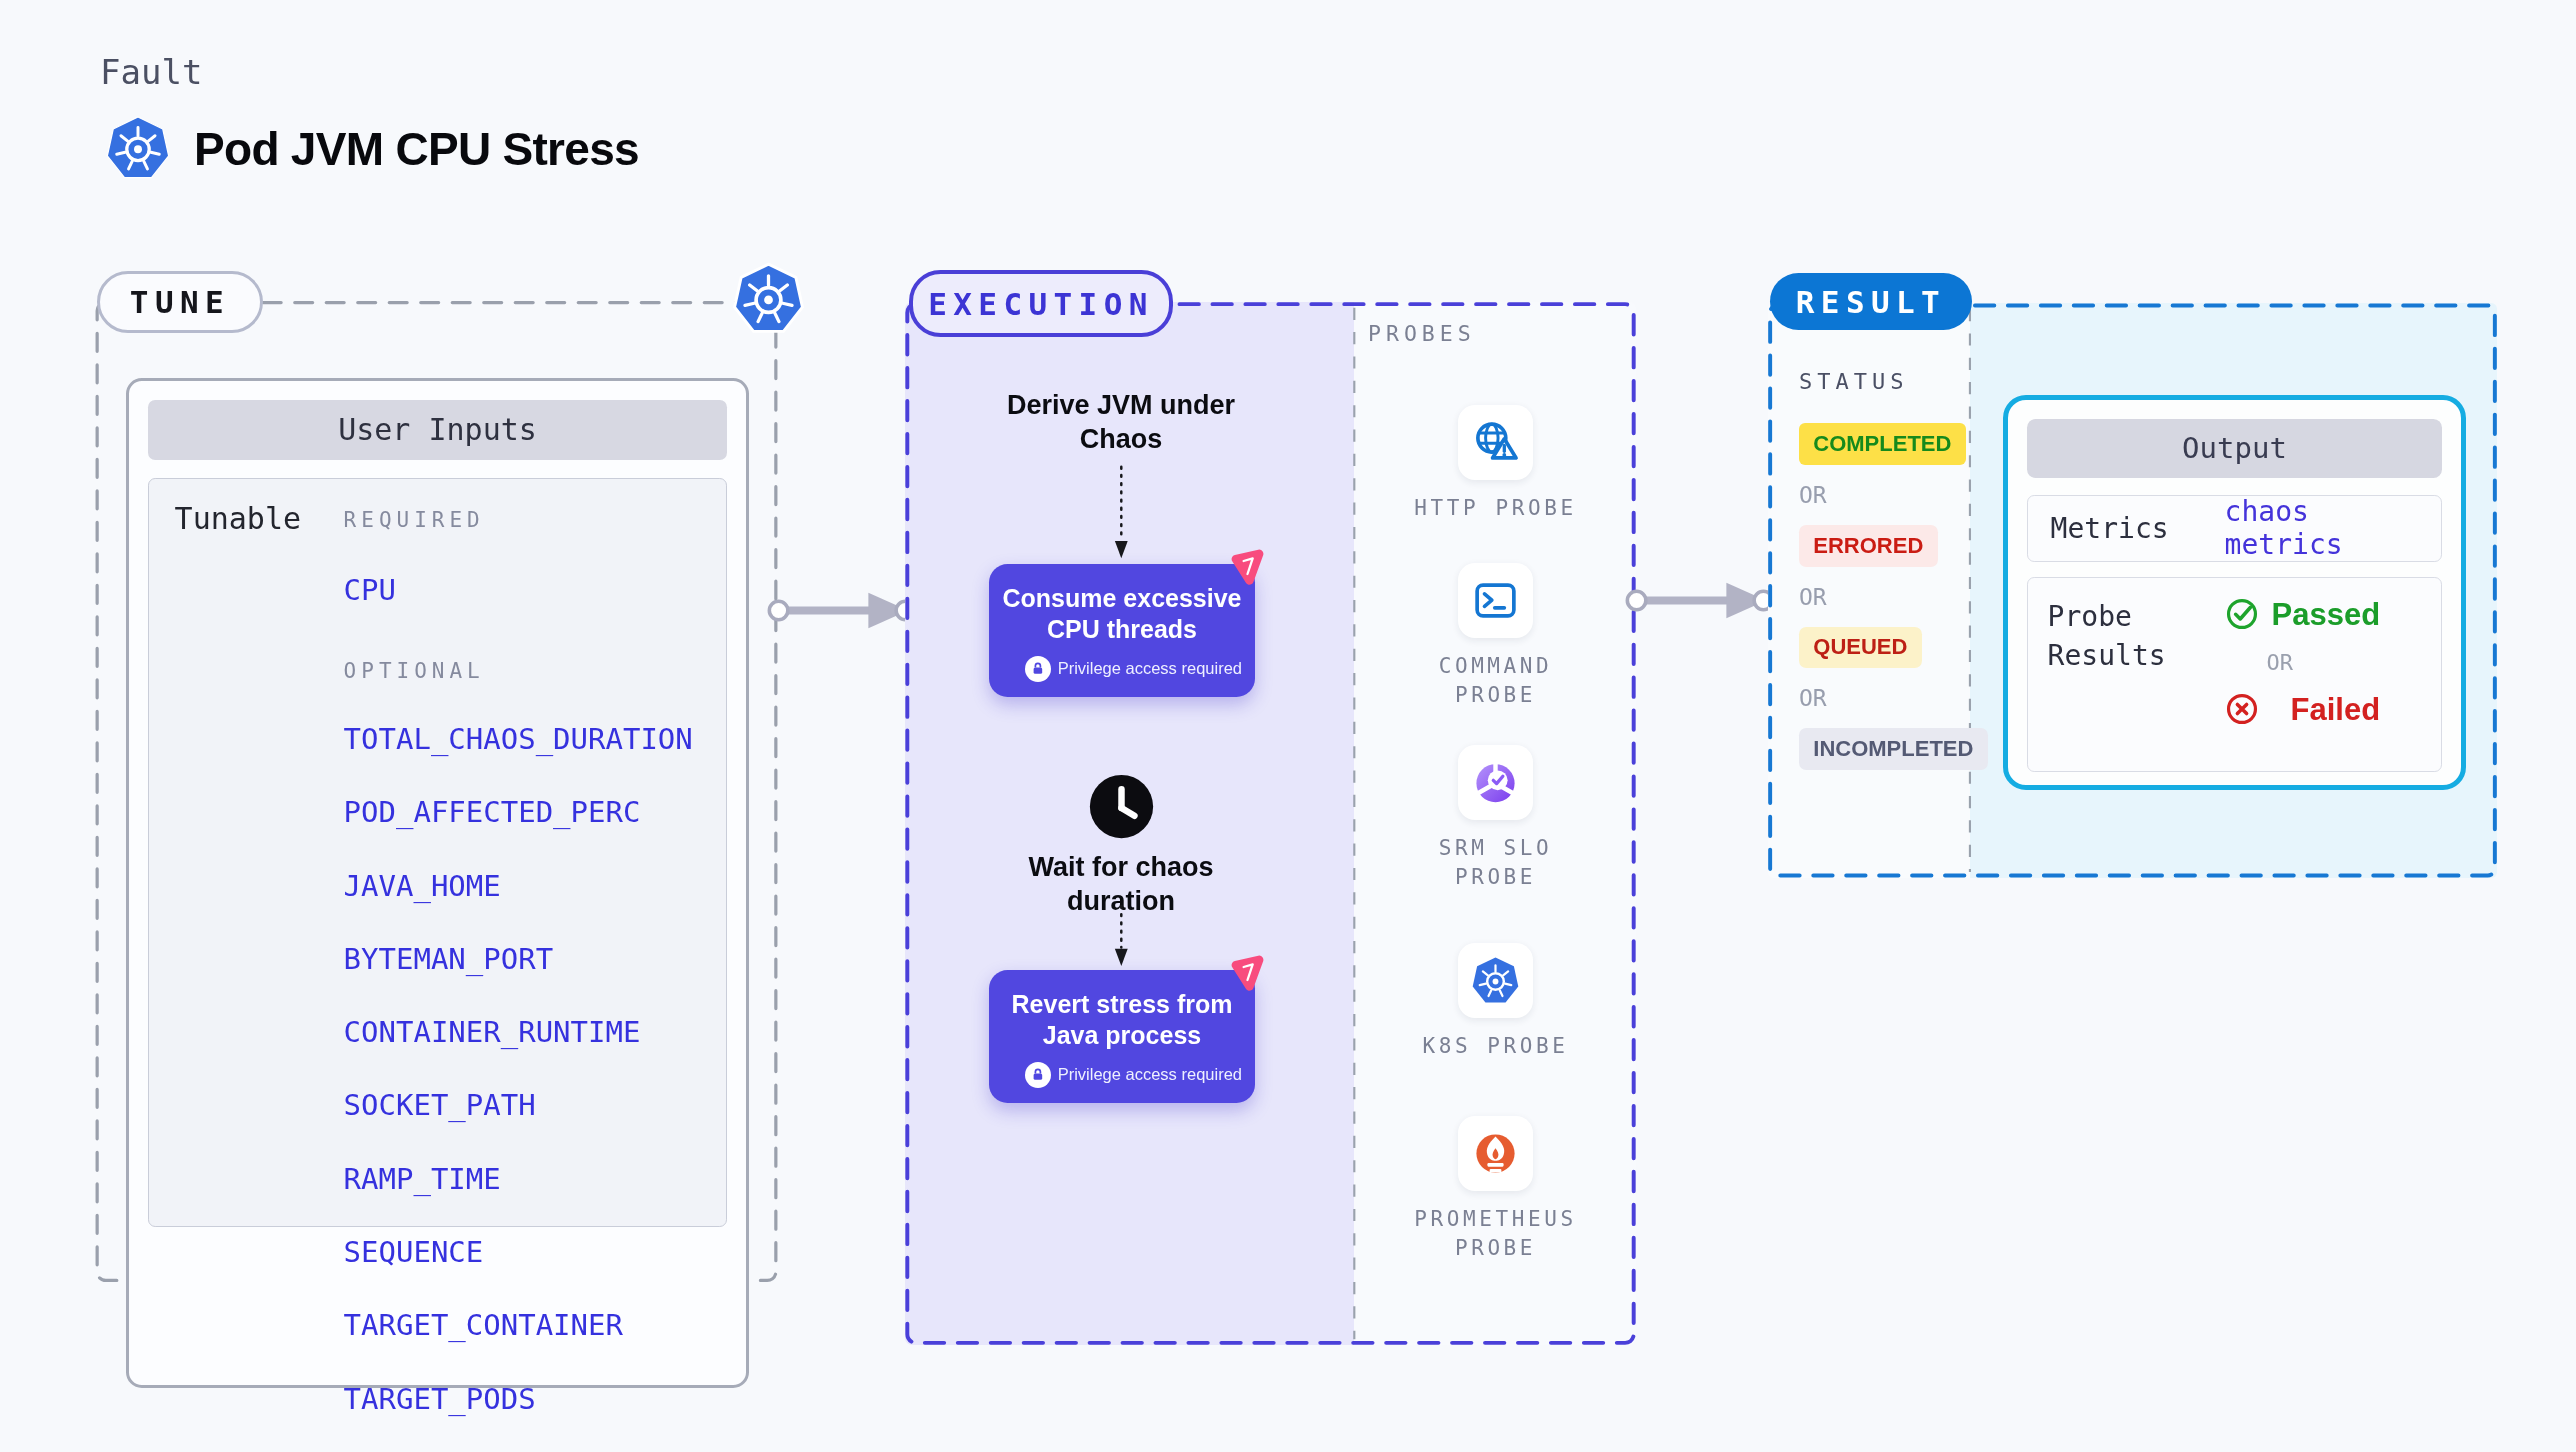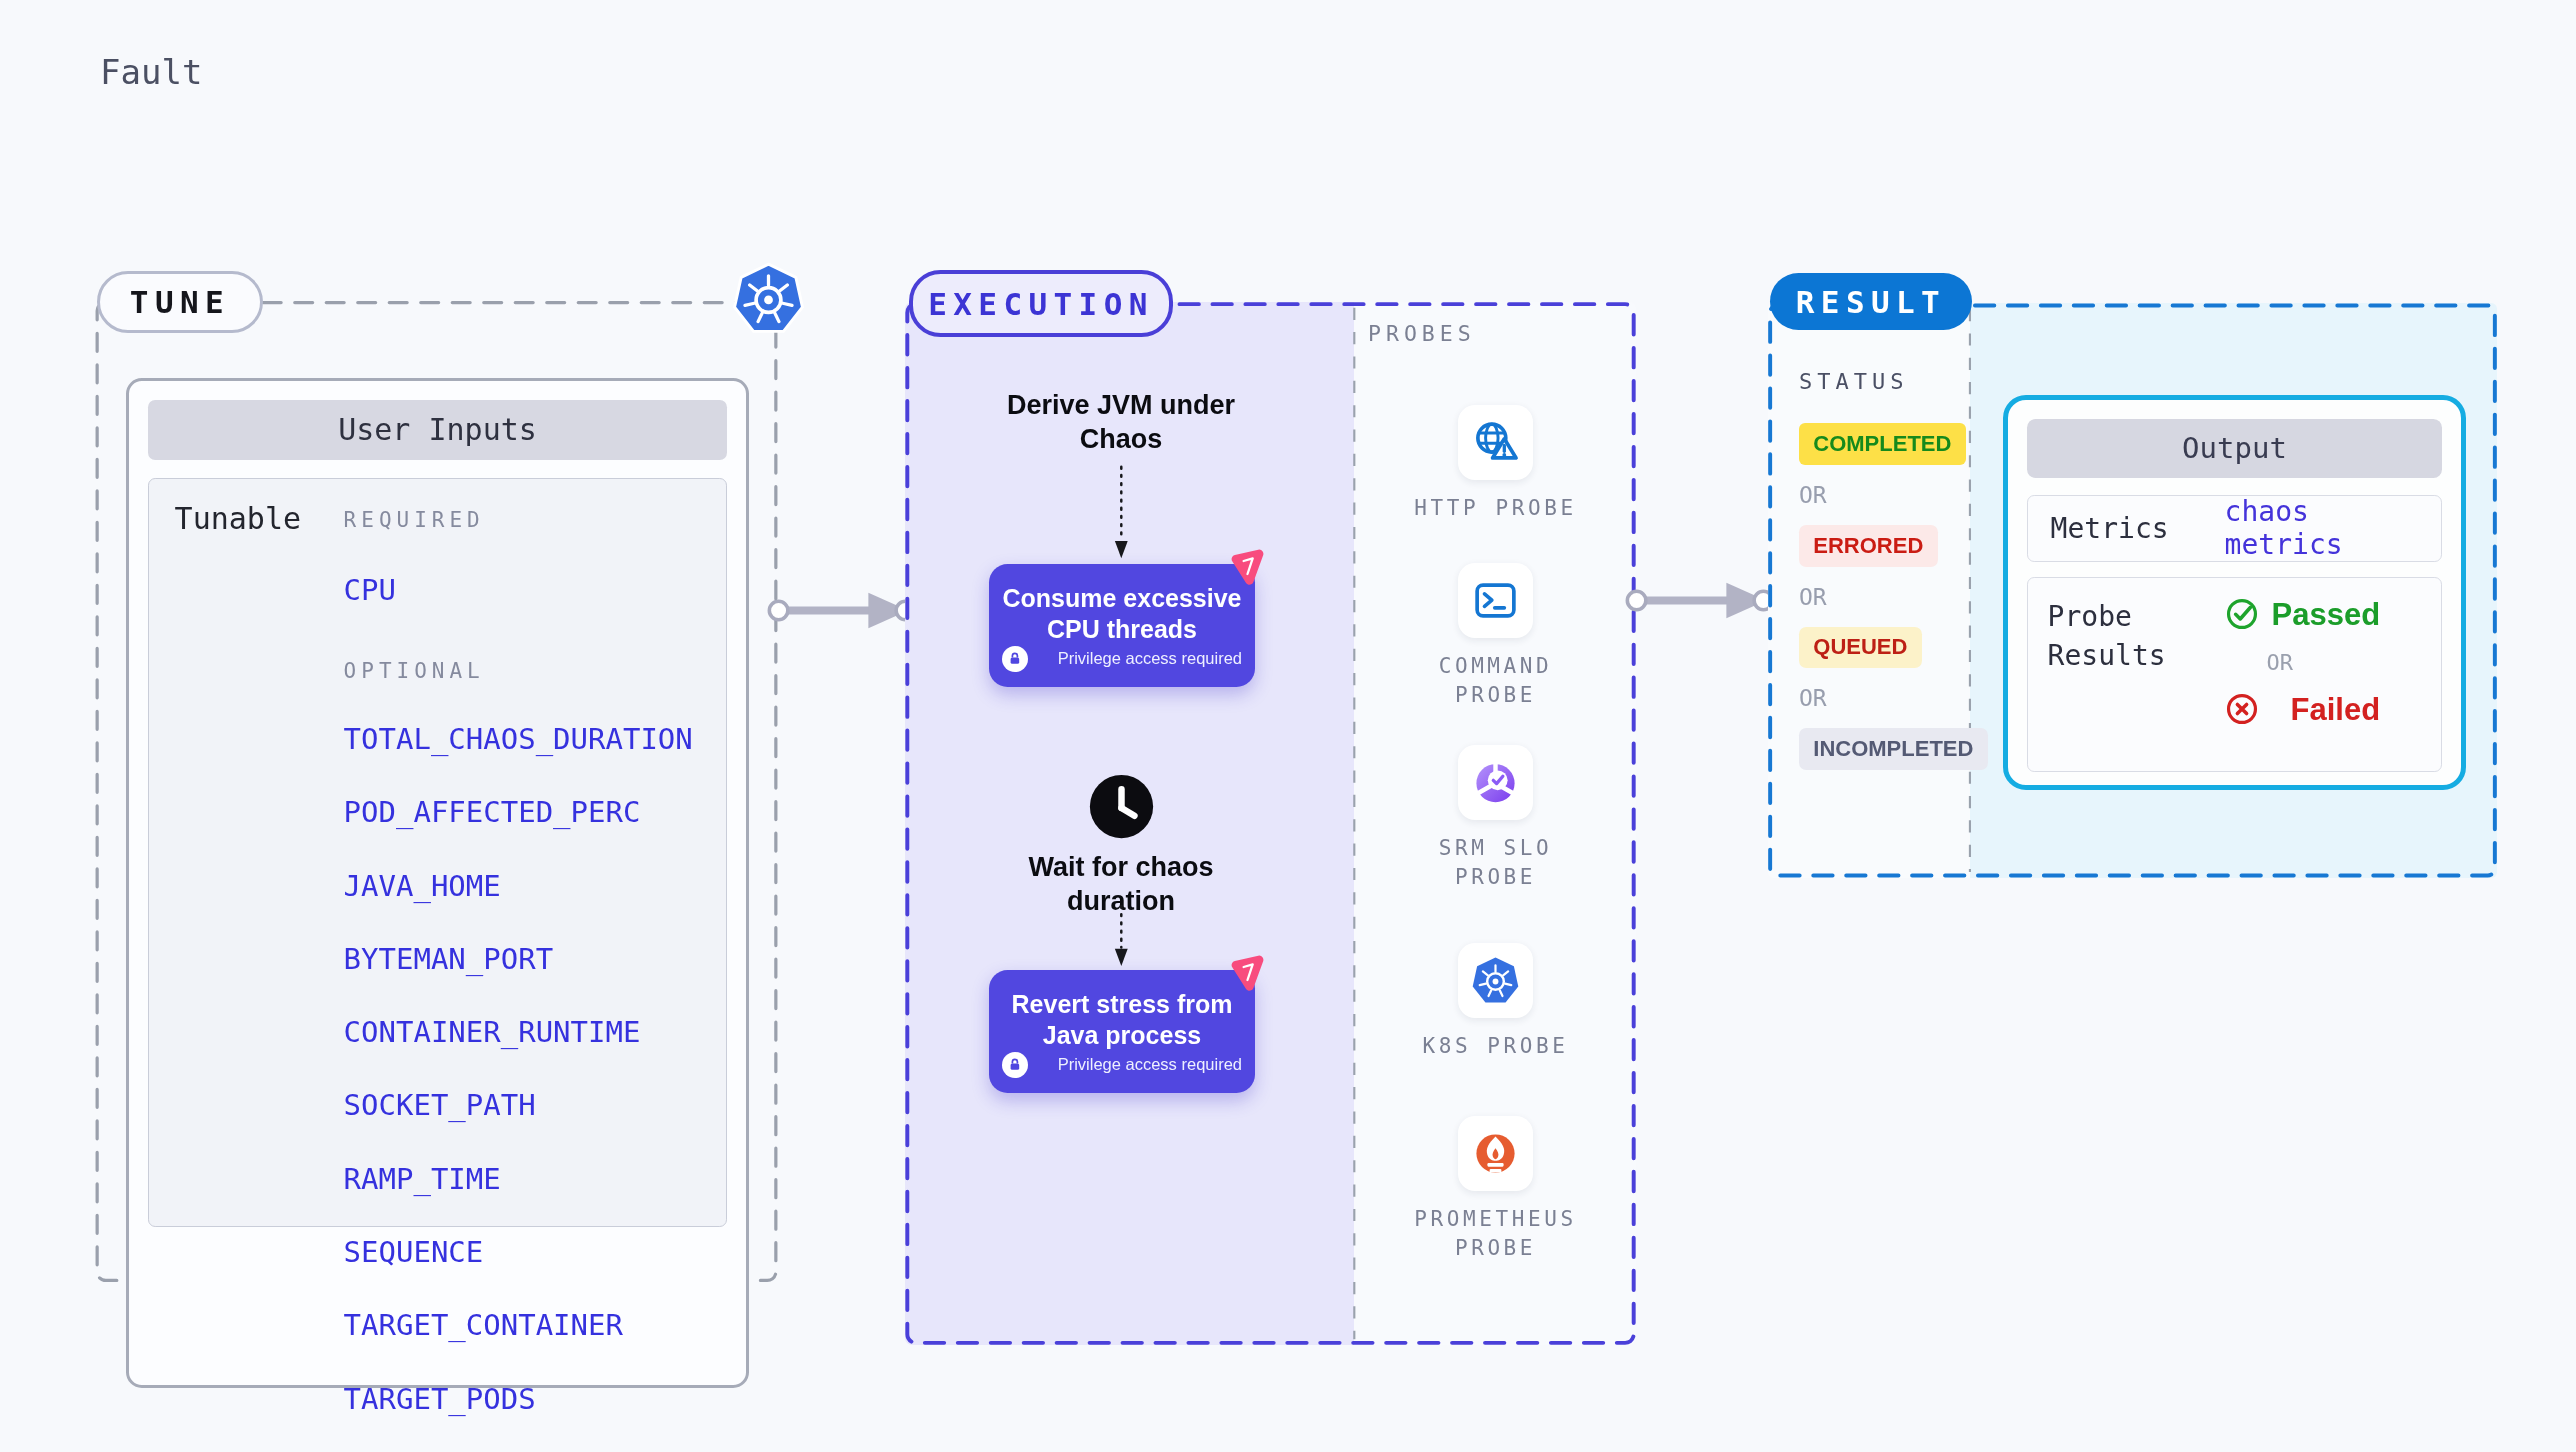--- a/index.html
+++ b/index.html
@@ -42,21 +42,21 @@
   
   .exec-bg{left:905px;top:302px;width:731px;height:1043px;border-radius:7.2px;overflow:hidden;}
   .exec-bg .left{position:absolute;left:0;top:0;bottom:0;width:449px;background:#e7e6fb;}
   .exec-bg .probes-bg{position:absolute;left:449px;top:0;bottom:0;right:0;background:#f8fafd;}
 
   .flow-text{width:244px;text-align:center;font-size:27px;line-height:34px;font-weight:bold;color:#0b0c11;}
   .action-box{width:266px;background:#5147e0;border-radius:18.6px;box-sizing:border-box;
               padding:18.6px 13px 15.8px 13px;color:#fff;text-align:center;
               box-shadow:0 7.2px 17px rgba(63,52,205,.28);}
   .action-title{font-size:25px;line-height:31.5px;font-weight:bold;}
-  .action-note{display:flex;align-items:center;justify-content:space-between;gap:7px;}
+  .action-note{margin-top:10px;display:flex;align-items:center;justify-content:flex-end;gap:7px;}
   .lock-circle{width:26px;height:26px;border-radius:50%;background:#fff;display:flex;
                align-items:center;justify-content:center;flex:0 0 auto;}
   .note-text{font-size:16.5px;color:#eef0ff;}
   .litmus{position:absolute;right:-11.5px;top:-15.8px;width:39px;height:39px;}
 
   .probes-label{font-size:21.5px;color:#7b8093;letter-spacing:5px;}
   .probe-block{width:215px;display:flex;flex-direction:column;align-items:center;}
   .probe-card{width:75px;height:75px;background:#ffffff;border-radius:17px;
               box-shadow:0 2.9px 7.2px rgba(25,35,70,.08);display:flex;align-items:center;justify-content:center;}
   .probe-name{margin-top:14.3px;font-size:21px;line-height:29px;color:#7b8093;letter-spacing:3.6px;
@@ -92,20 +92,31 @@
   .pr-passed{font-size:31px;font-weight:bold;color:#1b9d2a;}
   .pr-failed{font-size:31px;font-weight:bold;color:#d32120;}
   .pr-or{font-size:22px;color:#9aa0ae;margin:17px 0 17px 42px;}
 </style>
 </head>
 <body>
 
 <div class="page">
 
   <div class="abs eyebrow mono">Fault</div>
+  <div class="abs title-row">
+    <span>
+      <svg width="66" height="66" viewBox="0 0 100 100">
+        <polygon points="50,3 87.5,21 96.5,62 70.5,95 29.5,95 3.5,62 12.5,21" fill="#3570e0" stroke="#ffffff" stroke-width="2"></polygon>
+        <circle cx="50" cy="52" r="17" fill="none" stroke="#ffffff" stroke-width="5"></circle>
+        <circle cx="50" cy="52" r="6" fill="#ffffff"></circle>
+        <path d="M50 32V19 M65.6 39.5 75.8 31.4 M69.5 56.5 82.2 59.4 M58.7 70 64.3 81.7 M41.3 70 35.7 81.7 M30.5 56.5 17.8 59.4 M34.4 39.5 24.2 31.4" stroke="#ffffff" stroke-width="4.5" stroke-linecap="round"></path>
+      </svg>
+    </span>
+    <span class="title">Pod JVM CPU Stress</span>
+  </div>
 
   <svg class="abs box-svg" style="left:95px;top:300px;" width="683" height="983" viewBox="0 0 954 1372">
     <rect x="3" y="3" width="948" height="1366" rx="12" fill="none" stroke="#9aa0ac" stroke-width="4.5" stroke-dasharray="25 19" stroke-linecap="round"></rect>
   </svg>
   <div class="abs pill pill-tune mono">TUNE</div>
   <span class="abs" style="left:732px;top:262px;">
     <svg width="73" height="73" viewBox="0 0 100 100">
       <polygon points="50,3 87.5,21 96.5,62 70.5,95 29.5,95 3.5,62 12.5,21" fill="#3570e0" stroke="#ffffff" stroke-width="4"></polygon>
       <circle cx="50" cy="52" r="17" fill="none" stroke="#ffffff" stroke-width="5"></circle>
       <circle cx="50" cy="52" r="6" fill="#ffffff"></circle>

